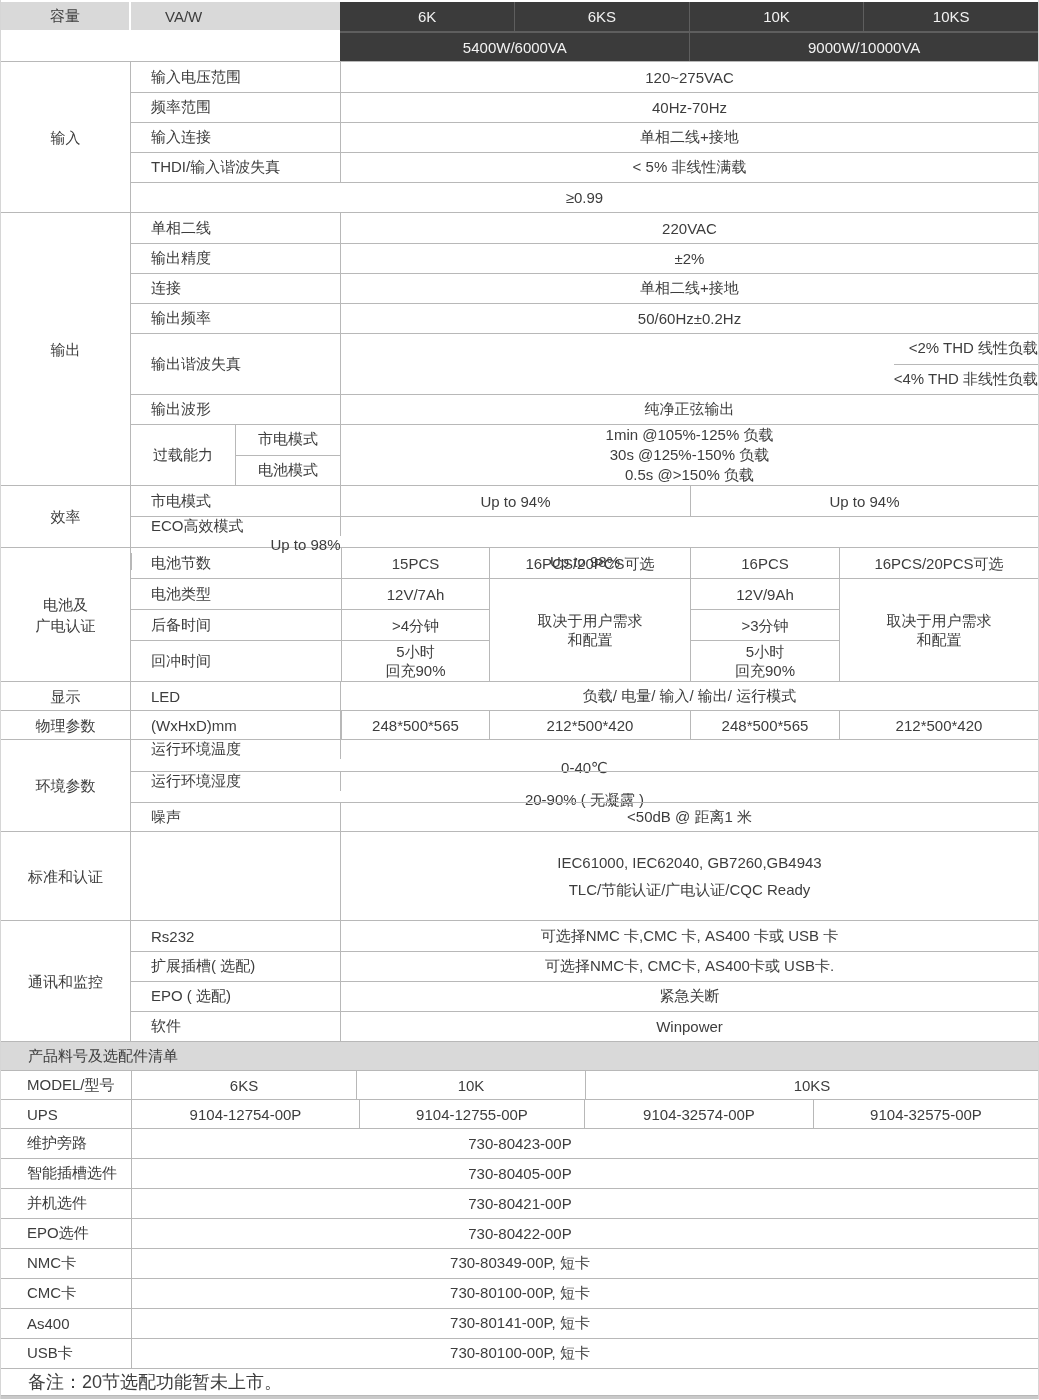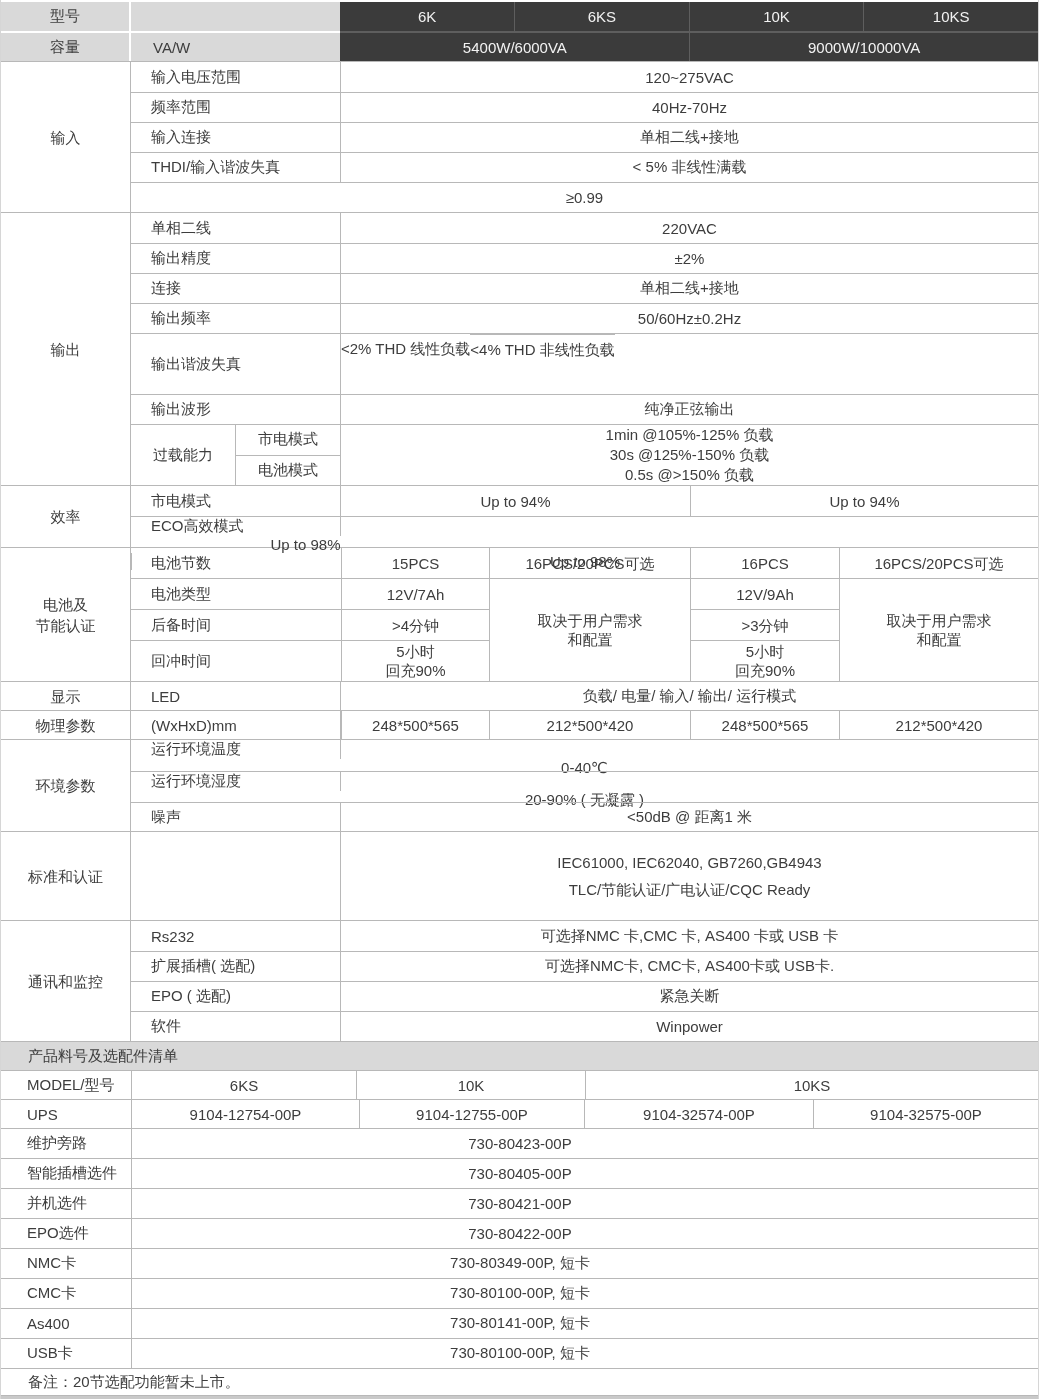--- a/index.html
+++ b/index.html
@@ -16,39 +16,39 @@
   .page{width:1039px;padding-top:2px;background:#fff;border-left:1px solid #d6d6d6;border-right:1px solid #d6d6d6;}
   
   .tophdr{display:flex;}
   .tleft{width:340px;}
   .grow{display:flex;}
   .g1{height:29px;margin-bottom:2px;}
   .g2{height:28px;}
   .gcell{background:var(--gray);display:flex;align-items:center;justify-content:center;font-size:15px;}
   .ga{width:128px;margin-right:2px;}
   .gb{flex:1;}
-  .gb.left{justify-content:flex-start;padding-left:22px;}
+  .gb.left{justify-content:flex-start;padding-left:34px;}
   .tright{width:699px;background:var(--dark);color:#f2f2f2;}
   .drow{display:flex;}
   .d1{height:29px;}
   .d2{height:28px;}
   .dsep{height:2px;background:var(--dsep);}
   .dcell{flex:1;display:flex;align-items:center;justify-content:center;font-size:15px;}
   .dcell + .dcell{border-left:1px solid var(--dsep);}
   .d2 .dcell:first-child{flex:0 0 349px;}
   
   .sec{display:flex;border-top:1px solid var(--bd);font-size:15px;}
   .secA{width:130px;border-right:1px solid var(--bd);display:flex;flex-direction:column;align-items:center;justify-content:center;text-align:center;line-height:21px;}
   .secbody{flex:1;display:flex;flex-direction:column;}
   .row{display:flex;height:30px;}
   .row + .row, .row.bt{border-top:1px solid var(--bd);}
   .pb{width:210px;border-right:1px solid var(--bd);display:flex;align-items:center;padding-left:20px;}
   .val{flex:1;display:flex;align-items:center;justify-content:center;text-align:center;}
   .h61{height:61px;}
-  .vstack{flex:1;display:flex;}
+  .vstack{flex:1;display:flex;flex-direction:column;align-items:flex-end;}
   .vs{height:30px;display:flex;align-items:center;justify-content:center;}
   .vs + .vs{height:31px;border-top:1px solid var(--bd);}
   .pbn{width:105px;border-right:1px solid var(--bd);display:flex;align-items:center;justify-content:center;}
   .modes{width:105px;border-right:1px solid var(--bd);display:flex;flex-direction:column;}
   .mode{flex:1;display:flex;align-items:center;justify-content:center;}
   .mode + .mode{border-top:1px solid var(--bd);}
   .lines span{display:block;line-height:20px;}
   .val2{width:349px;display:flex;align-items:center;justify-content:center;}
   .val2 + .val2{flex:1;width:auto;border-left:1px solid var(--bd);}
   
@@ -71,34 +71,30 @@
   .h88{height:88px;}
   .stdlines span{display:block;line-height:27px;text-align:center;}
   
   .accbar{border-top:1px solid var(--bd);height:29px;background:var(--gray);display:flex;align-items:center;padding-left:27px;font-size:15px;}
   .acc{display:flex;border-top:1px solid var(--bd);height:29px;font-size:15px;}
   .acc.r30{height:30px;}
   .accl{width:130px;display:flex;align-items:center;padding-left:26px;}
   .accv{display:flex;align-items:center;justify-content:center;text-align:center;border-left:1px solid var(--bd);}
   .accv.w1{width:228px;}.accv.w2{width:225px;}.accv.w3{width:229px;}.accv.w4{flex:1;}
   .accm{flex:1;border-left:1px solid var(--bd);display:flex;align-items:center;justify-content:center;padding-right:130px;text-align:center;}
-  .note{border-top:1px solid var(--bd);height:27px;display:flex;align-items:center;padding-left:27px;font-size:15px;}
+  .note{border-top:1px solid var(--bd);height:27px;display:flex;align-items:center;padding-left:27px;font-size:18px;}
   .strip{height:4px;background:var(--strip);border-top:1px solid var(--bd);}
 </style>
 </head>
 <body>
 
 <div class="page">
 
   <div class="tophdr">
     <div class="tleft">
-      <div class="grow g1">
-        <div class="gcell ga">型号</div>
-        <div class="gcell gb"></div>
-      </div>
       <div class="grow g2">
         <div class="gcell ga">容量</div>
         <div class="gcell gb left">VA/W</div>
       </div>
     </div>
     <div class="tright">
       <div class="drow d1">
         <div class="dcell">6K</div>
         <div class="dcell">6KS</div>
         <div class="dcell">10K</div>
@@ -196,21 +192,21 @@
         <div class="pb">ECO高效模式</div>
         <div class="val2">Up to 98%</div>
         <div class="val2">Up to 98%</div>
       </div>
     </div>
   </div>
 
   <div class="sec">
     <div class="secA">
       <span>电池及</span>
-      <span>节能认证</span>
+      <span>广电认证</span>
     </div>
     <div class="batgrid">
       <div class="bg-l gc1 gr1">电池节数</div>
       <div class="bg-v gc2 gr1">15PCS</div>
       <div class="bg-v gc3 gr1">16PCS/20PCS可选</div>
       <div class="bg-v gc4 gr1">16PCS</div>
       <div class="bg-v gc5 gr1">16PCS/20PCS可选</div>
 
       <div class="bg-l bt2 gc1 gr2">电池类型</div>
       <div class="bg-v bt2 gc2 gr2">12V/7Ah</div>

